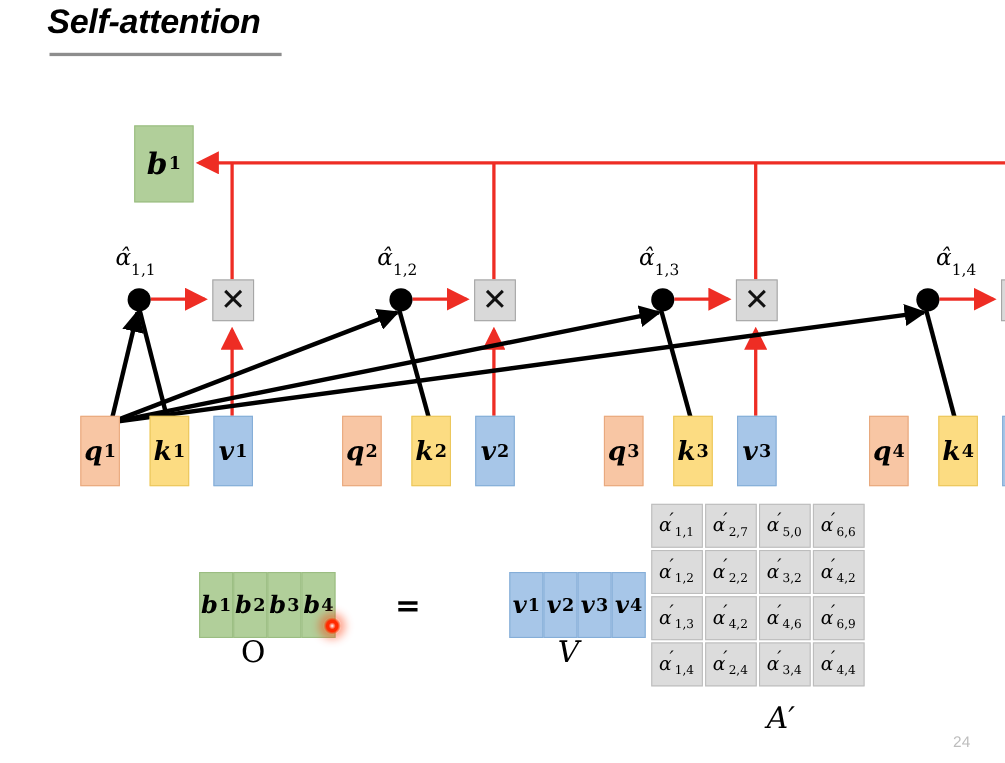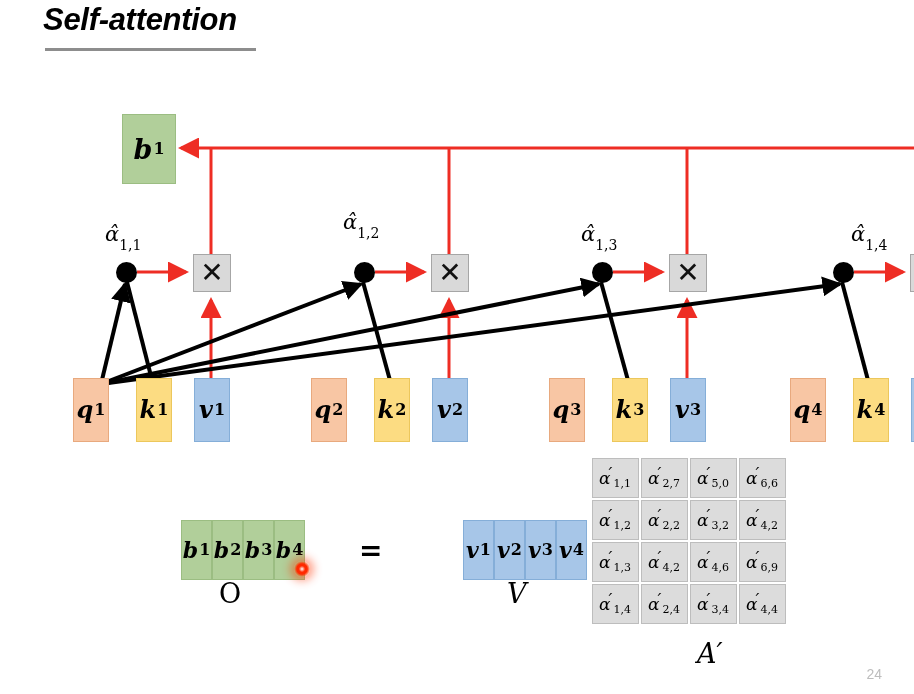--- a/index.html
+++ b/index.html
@@ -150,21 +150,21 @@
   </div>
 
   <div class="dot" style="left:87px;top:262px;"></div>
   <div class="dot" style="left:325px;top:262px;"></div>
   <div class="dot" style="left:563px;top:262px;"></div>
   <div class="dot" style="left:804px;top:262px;"></div>
 
   <div class="alab" style="left:76px;top:222px;">
     <span class="ah">α̂</span><span class="sub">1,1</span>
   </div>
-  <div class="alab" style="left:314px;top:210px;">
+  <div class="alab" style="left:314px;top:222px;">
     <span class="ah">α̂</span><span class="sub">1,2</span>
   </div>
   <div class="alab" style="left:552px;top:222px;">
     <span class="ah">α̂</span><span class="sub">1,3</span>
   </div>
   <div class="alab" style="left:822px;top:222px;">
     <span class="ah">α̂</span><span class="sub">1,4</span>
   </div>
 
   <div class="vbox box-q qkv" style="left:44px;top:378px;">

